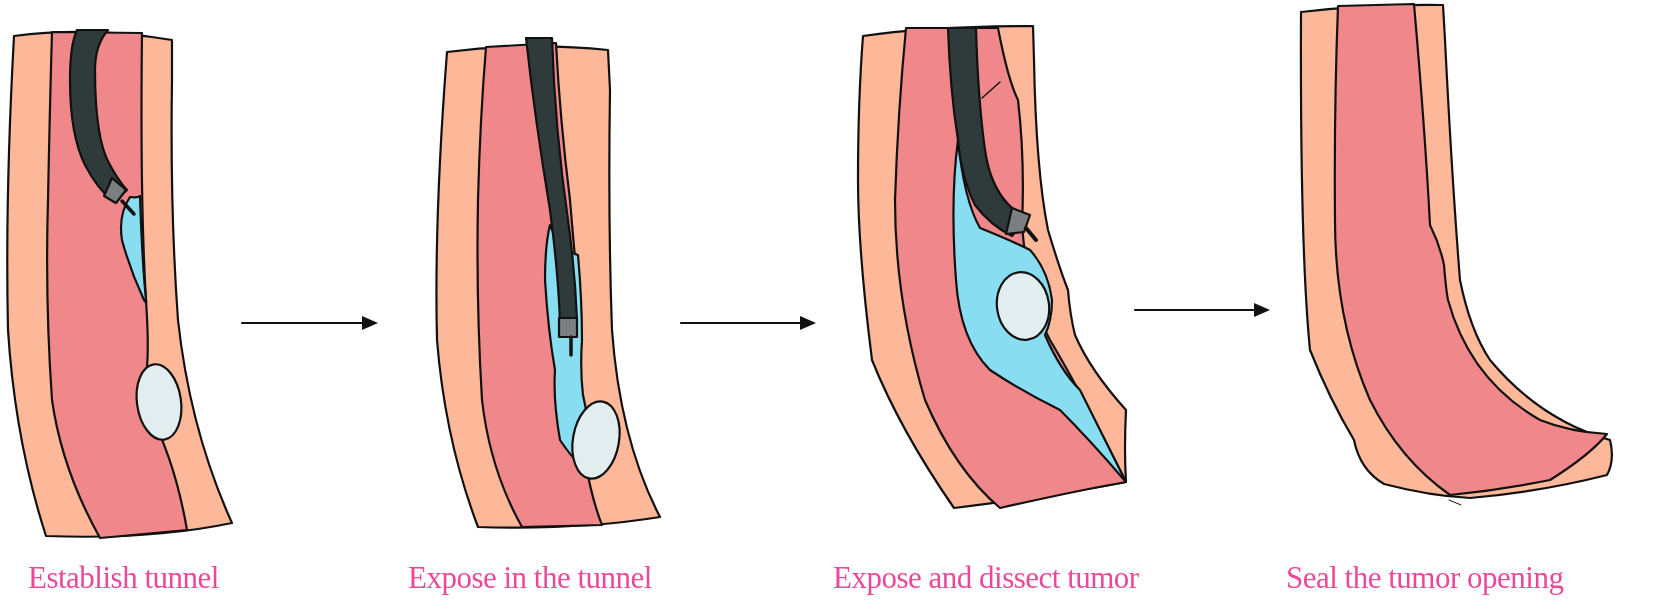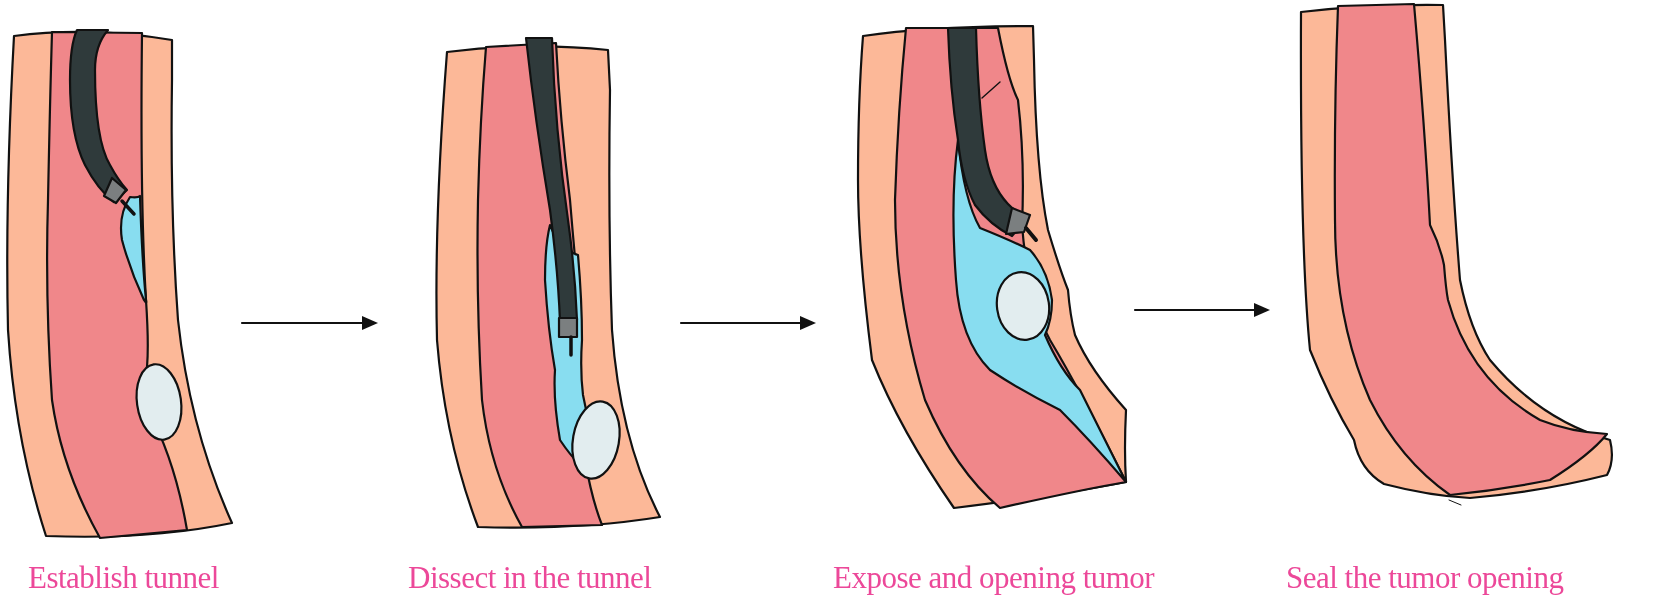--- a/index.html
+++ b/index.html
@@ -85,15 +85,15 @@
       .mucosa { fill: #F0878A; }
       .fluid { fill: #88DDF0; }
       .tumor { fill: #E2EDEF; }
       .scope { fill: #2F3A3B; }
       .tip { fill: #7B7F80; }
     </style>
   </defs>
 </svg>
 
 <div class="label" style="left:28px;">Establish tunnel</div>
-<div class="label" style="left:408px;">Dissect in the tunnel</div>
-<div class="label" style="left:833px;">Expose and opening tumor</div>
+<div class="label" style="left:408px;">Expose in the tunnel</div>
+<div class="label" style="left:833px;">Expose and dissect tumor</div>
 <div class="label" style="left:1286px;">Seal the tumor opening</div>
 
 </body></html>

